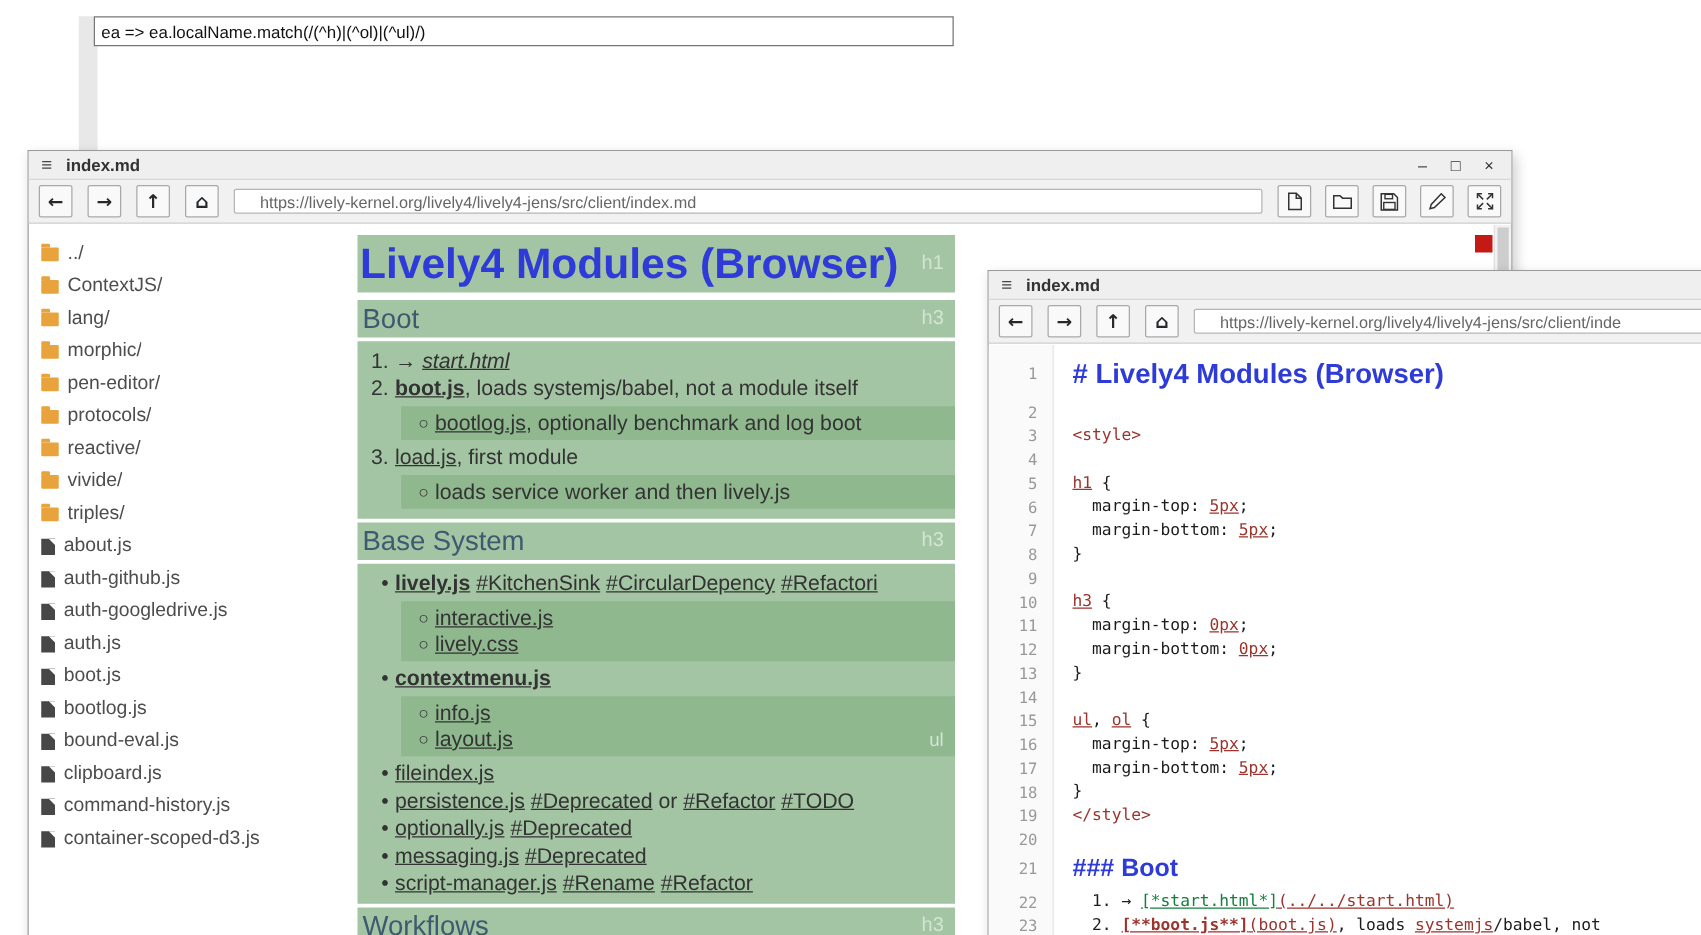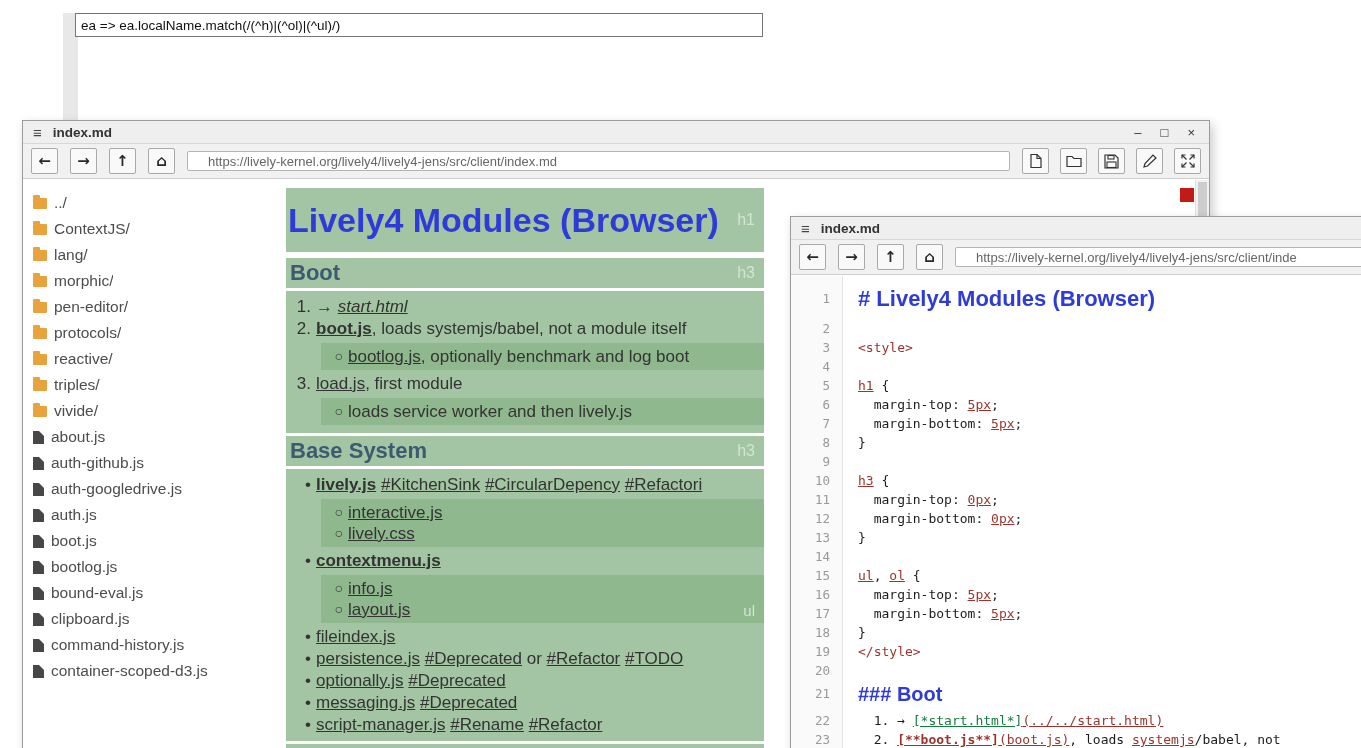--- a/index.html
+++ b/index.html
@@ -40,24 +40,24 @@
   .icon-folder{width:14px;height:11px;background:#e9a33c;border-radius:1px;position:relative;flex:none;margin-top:1px}
   .icon-folder::before{content:"";position:absolute;top:-3px;left:0;width:7px;height:3px;background:#e9a33c;
     border-radius:1px 1px 0 0}
   .icon-file{width:11px;height:13px;background:#474747;position:relative;flex:none}
   .icon-file::after{content:"";position:absolute;top:0;right:0;border-style:solid;
     border-width:0 5px 5px 0;border-color:#fff #fff #474747 #474747}
   .fl-label{overflow:hidden}
 
   .mdview{flex:1;padding:8px 0 0 27px;overflow:hidden;font-size:17px;color:#333}
   .md-block{position:relative;width:478px}
-  .md-h1{background:var(--green);height:64px;display:flex;align-items:center;margin-bottom:6px}
+  .md-h1{background:var(--green);height:46px;display:flex;align-items:center;margin-bottom:6px}
   .md-h1 .md-htext{font-size:34px;font-weight:bold;color:#2e3bd8;white-space:nowrap;padding-left:2px}
   .md-h3{background:var(--green);height:30px;display:flex;align-items:center;margin:3px 0}
-  .md-h3 .md-htext{font-size:22px;font-weight:bold;color:#3d5a70;padding-left:4px;white-space:nowrap}
+  .md-h3 .md-htext{font-size:22px;font-weight:normal;color:#3d5a70;padding-left:4px;white-space:nowrap}
   .md-badge{position:absolute;right:9px;top:50%;transform:translateY(-50%);color:#d2e4d2;font-size:16px}
   .md-list{background:var(--green);padding:5px 0;margin:3px 0}
   .md-item{display:flex;line-height:22px;white-space:pre}
   .md-marker{width:25px;text-align:right;margin-right:5px;flex:none}
   .md-segs{white-space:pre}
   .md-sub{position:relative;background:var(--greenDark);margin:3px 0 3px 35px;padding:3px 0 3px 4px}
   .md-sub .md-item{line-height:21px}
   .md-sub .md-marker{width:18px;font-size:14px}
   .md-sub .md-badge{top:auto;bottom:4px;transform:none;font-size:15px}
   .seg-plain{}
@@ -182,25 +182,25 @@
           <div class="fl-row">
             <span class="icon-folder"></span>
             <span class="fl-label">protocols/</span>
           </div>
           <div class="fl-row">
             <span class="icon-folder"></span>
             <span class="fl-label">reactive/</span>
           </div>
           <div class="fl-row">
             <span class="icon-folder"></span>
+            <span class="fl-label">vivide/</span>
+          </div>
+          <div class="fl-row">
+            <span class="icon-folder"></span>
             <span class="fl-label">triples/</span>
-          </div>
-          <div class="fl-row">
-            <span class="icon-folder"></span>
-            <span class="fl-label">vivide/</span>
           </div>
           <div class="fl-row">
             <span class="icon-file"></span>
             <span class="fl-label">about.js</span>
           </div>
           <div class="fl-row">
             <span class="icon-file"></span>
             <span class="fl-label">auth-github.js</span>
           </div>
           <div class="fl-row">

